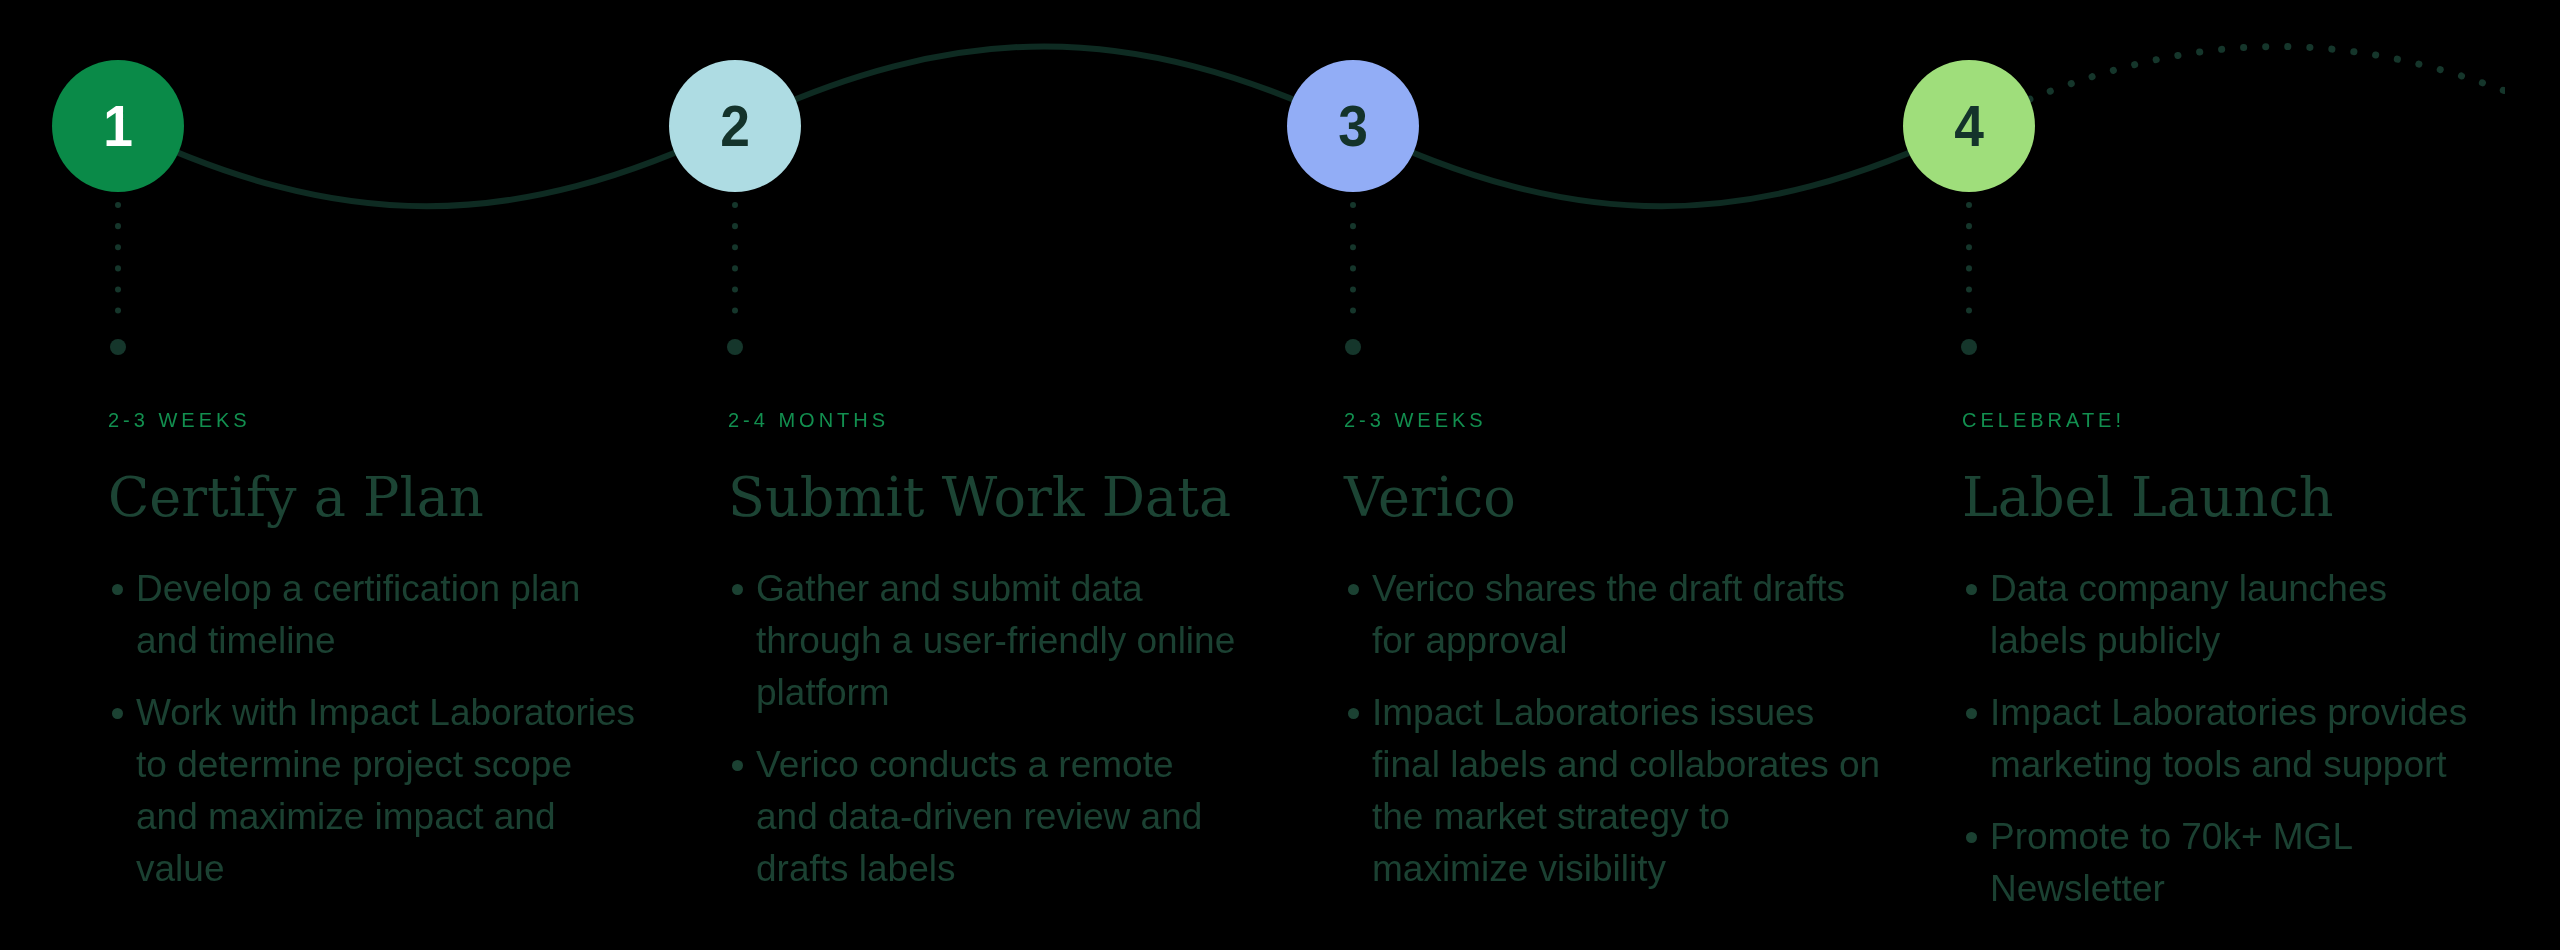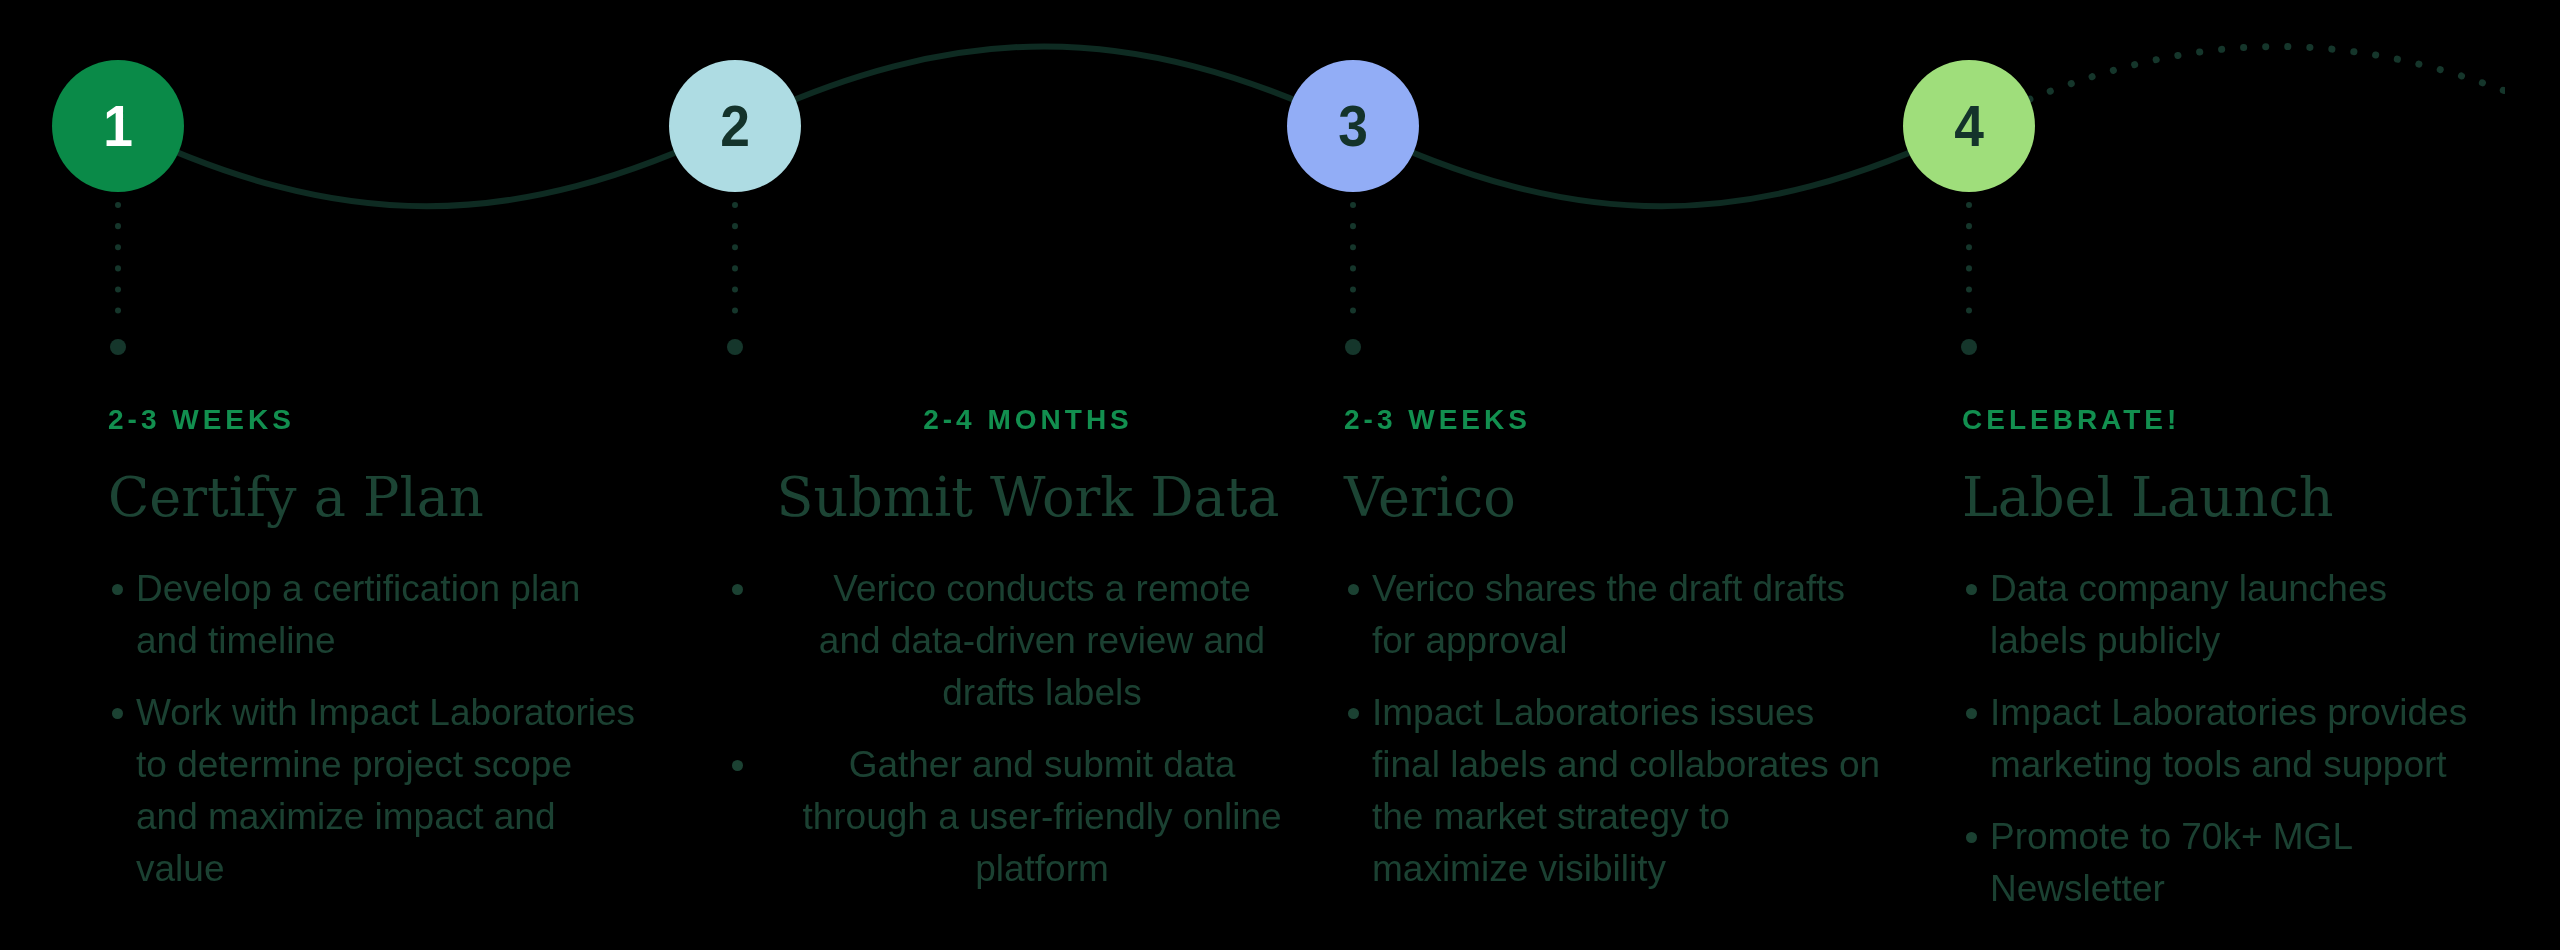--- a/index.html
+++ b/index.html
@@ -20,22 +20,22 @@
   }
   .circle .num{
     font-weight:bold;
     font-size:58px;
     line-height:1;
     transform:scaleX(.92);
   }
 
   .col{position:absolute;top:403px;width:600px;}
   .kicker{
-    font-size:28px;
-    font-weight:bold;
+    font-size:20px;
+    font-weight:normal;
     letter-spacing:4px;
     line-height:34px;
     color:var(--kicker-color,#128F4F);
   }
   .title{
     font-family:"DejaVu Serif","Liberation Serif",serif;
     font-weight:normal;
     font-size:54px;
     line-height:60px;
     margin-top:31px;
@@ -110,30 +110,30 @@
     <ul class="bullets">
       <li><span class="bdot"></span><span>Develop a certification plan
 and timeline</span></li>
       <li><span class="bdot"></span><span>Work with Impact Laboratories
 to determine project scope
 and maximize impact and
 value</span></li>
     </ul>
   </div>
 
-  <div class="col" style="left:728px;text-align:center;">
+  <div class="col" style="left:728px;">
     <div class="kicker">2-4 MONTHS</div>
     <div class="title">Submit Work Data</div>
     <ul class="bullets">
+      <li><span class="bdot"></span><span>Gather and submit data
+through a user-friendly online
+platform</span></li>
       <li><span class="bdot"></span><span>Verico conducts a remote
 and data-driven review and
 drafts labels</span></li>
-      <li><span class="bdot"></span><span>Gather and submit data
-through a user-friendly online
-platform</span></li>
     </ul>
   </div>
 
   <div class="col" style="left:1344px;">
     <div class="kicker">2-3 WEEKS</div>
     <div class="title">Verico</div>
     <ul class="bullets">
       <li><span class="bdot"></span><span>Verico shares the draft drafts
 for approval</span></li>
       <li><span class="bdot"></span><span>Impact Laboratories issues

